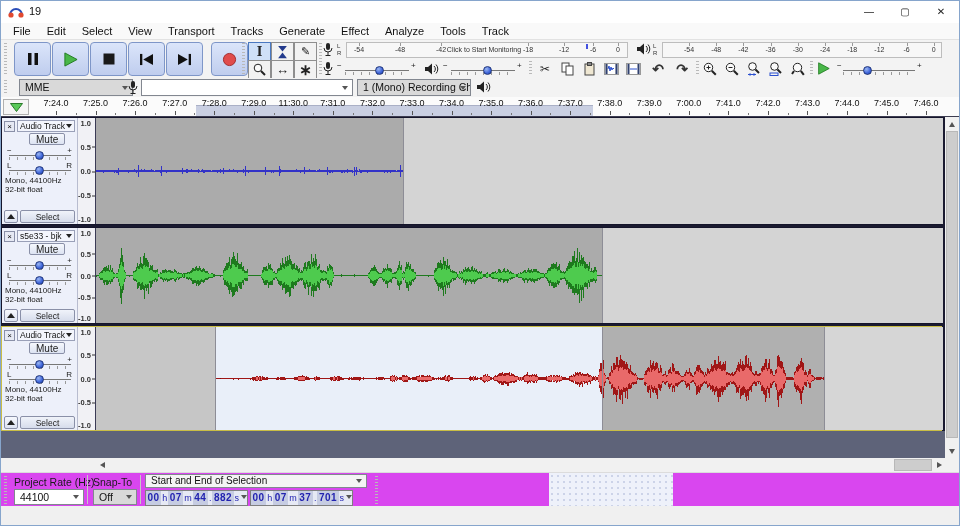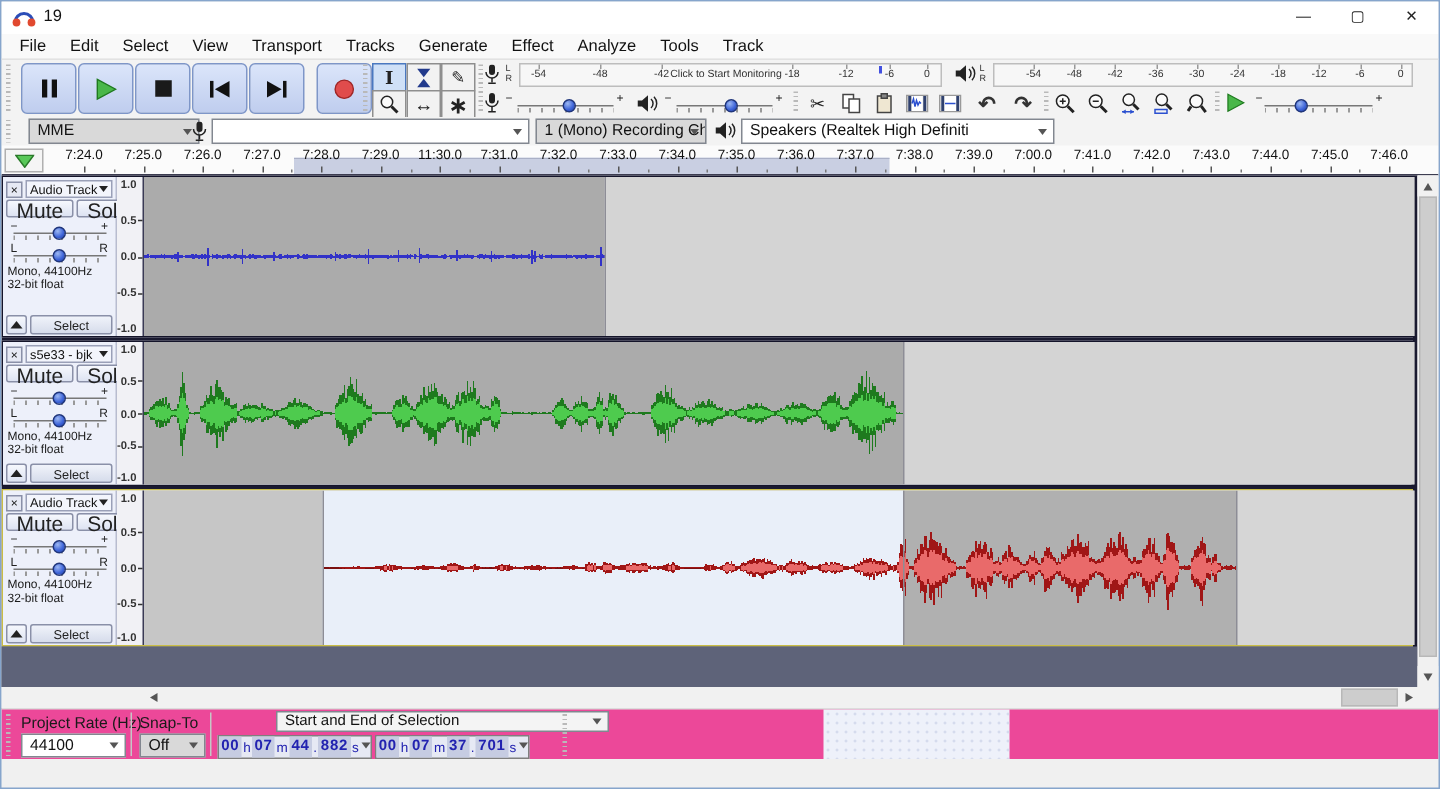--- a/index.html
+++ b/index.html
@@ -55,21 +55,21 @@
   .track-row{position:absolute;left:0;width:941px;border:1px solid #14142a;box-sizing:border-box;background:#edf0fa;}
   .track-row.focused{border-color:#c9bd45;}
   .tpanel{position:absolute;left:0;top:0;bottom:0;width:76px;background:#edf0fa;border-right:1px solid #b8bccf;
           box-sizing:border-box;display:flex;flex-direction:column;padding:2px 2px 1px 2px;gap:1px;}
   .trow{display:flex;gap:2px;align-items:center;}
   .tclose{width:11px;height:11px;border:1px solid #8a90a8;background:#e6e9f4;font-size:8px;line-height:9px;text-align:center;box-sizing:border-box;}
   .tname{flex:1;height:12px;border:1px solid #9aa0b8;background:#f3f5fc;font-size:8.5px;line-height:10px;
          display:flex;align-items:center;justify-content:space-between;padding:0 2px;box-sizing:border-box;overflow:hidden;white-space:nowrap;}
   .tname .dd-tri{position:static;margin:0 0 0 1px;border-top-color:#222;}
   .tbtn{flex:1;height:12px;border:1px solid #8a90a8;border-radius:2px;background:linear-gradient(#f6f8fd,#dde3f2);
-        font-size:14px;line-height:10px;text-align:center;color:#222;box-sizing:border-box;}
+        font-size:10px;line-height:10px;text-align:center;color:#222;box-sizing:border-box;margin-left:25px;}
   .tslider{position:relative;height:14px;}
   .tinfo{flex:1;font-size:8px;line-height:9px;color:#1a1a1a;padding-left:1px;overflow:hidden;}
   .tcollapse{width:14px;height:13px;border:1px solid #8a90a8;border-radius:2px;background:linear-gradient(#f6f8fd,#dde3f2);
              display:flex;align-items:center;justify-content:center;box-sizing:border-box;}
   .up-tri{width:0;height:0;border-left:4px solid transparent;border-right:4px solid transparent;border-bottom:5px solid #222;}
   .tselect{flex:1;height:13px;border:1px solid #8a90a8;border-radius:2px;background:linear-gradient(#f0f3fa,#d6dcEB);
            font-size:8.5px;line-height:11px;text-align:center;color:#222;box-sizing:border-box;}
   .vruler{position:absolute;left:76px;top:0;bottom:0;width:18px;background:#f1f1f5;border-right:1px solid #3a3a55;box-sizing:border-box;}
   .vruler span{position:absolute;right:4px;font-size:7.5px;font-weight:bold;color:#333;transform:translateY(-50%);}
   .vruler span:nth-child(1){top:5%;}
@@ -89,21 +89,21 @@
   #hsb{left:0;top:457px;width:960px;height:14px;background:#f1f1f1;}
   .sb-btn{position:absolute;display:flex;align-items:center;justify-content:center;background:#f1f1f1;}
   .sb-thumb{position:absolute;background:#cdcdcd;border:1px solid #b8b8b8;box-sizing:border-box;}
   .tri{width:0;height:0;}
   .tri.up{border-left:3.5px solid transparent;border-right:3.5px solid transparent;border-bottom:5px solid #555;}
   .tri.down{border-left:3.5px solid transparent;border-right:3.5px solid transparent;border-top:5px solid #555;}
   .tri.left{border-top:3.5px solid transparent;border-bottom:3.5px solid transparent;border-right:5px solid #555;}
   .tri.right{border-top:3.5px solid transparent;border-bottom:3.5px solid transparent;border-left:5px solid #555;}
   #below-tracks{left:0;top:430px;width:944px;height:27px;background:#5e6379;}
   
-  #selbar{left:0;top:471px;width:100%;height:34px;background:#ec4899;border-top:1px solid #dcdcdc;box-sizing:border-box;}
+  #selbar{left:0;top:471px;width:100%;height:34px;background:#d946ef;border-top:1px solid #dcdcdc;box-sizing:border-box;}
   .sb-label{position:absolute;font-size:10.5px;color:#1a1a1a;white-space:nowrap;}
   .vline{position:absolute;width:1px;background:#c6c6c6;}
   .timefield{position:absolute;height:16px;border:1px solid #7f7f7f;background:#e6e9f4;display:inline-flex;align-items:stretch;box-sizing:border-box;}
   .timefield .tf-d{background:#c6cce2;color:#2222b0;font-weight:bold;font-size:10px;padding:0 1.5px;line-height:14px;letter-spacing:0.5px;}
   .timefield .tf-u{color:#2222b0;font-size:9px;padding:0 1px;line-height:14px;}
   .timefield .tf-dd{width:7px;display:flex;align-items:center;justify-content:center;}
   #selbar-dots{position:absolute;left:548px;top:0;width:124px;height:33px;background:#eef1fa;
                background-image:radial-gradient(#ccd3e8 0.8px,transparent 0.8px);background-size:6px 6px;}
   
   #statusbar{left:0;top:505px;width:100%;height:20px;background:#f0f0f0;border-top:1px solid #d8d8d8;box-sizing:border-box;}
@@ -388,22 +388,20 @@
         <line x1="2.5" y1="12.5" x2="7.5" y2="12.5" stroke="#222"></line>
       </svg>
     <div class="combo" style="left:140px;top:1px;width:212px;">
       <span class="dd-tri"></span></div>
     <div class="combo gray" style="left:356px;top:1px;width:114px;">
       <span>1 (Mono) Recording Chann</span><span class="dd-tri"></span></div>
     <svg class="abs" style="left:476px;top:3px;" width="14" height="12" viewBox="0 0 14 12">
       <polygon points="0,4 3,4 7,0.5 7,11.5 3,8 0,8" fill="#222"></polygon>
         <path d="M9 3 a4 4 0 0 1 0 6 M11 1.5 a6.5 6.5 0 0 1 0 9" fill="none" stroke="#222"></path>
       </svg>
-    <div class="combo" style="left:493px;top:1px;width:209px;">
-      <span>Speakers (Realtek High Definiti</span><span class="dd-tri"></span></div>
   </div>
 
   <div class="abs" id="ruler">
     <div id="pin-btn">
       <svg width="13" height="9" viewBox="0 0 13 9">
           <polygon points="0.5,0.5 12.5,0.5 6.5,8.5" fill="#58c858" stroke="#2a7a2a"></polygon>
         </svg>
     </div>
     <div id="ruler-band" style="left: 195px; width: 397px;"></div>
     <div id="ruler-labels" style="position:absolute;left:0;top:0;width:100%;height:100%;">
@@ -680,21 +678,21 @@
   <div class="abs" id="selbar">
     <div class="grip" style="left:3px;top:3px;height:28px;"></div>
     <span class="sb-label" style="left:13px;top:3px;">Project Rate (Hz)</span>
     <div class="combo" style="left:13px;top:16px;width:70px;height:16px;">
       <span>44100</span><span class="dd-tri"></span></div>
     <div class="vline" style="left:86px;top:2px;height:29px;"></div>
     <span class="sb-label" style="left:92px;top:3px;">Snap-To</span>
     <div class="combo gray" style="left:92px;top:16px;width:44px;height:16px;">
       <span>Off</span><span class="dd-tri"></span></div>
     <div class="vline" style="left:139px;top:2px;height:29px;"></div>
-    <div class="combo" style="left:144px;top:1px;width:222px;height:14px;background:#f4f4f4;font-size:10px;line-height:12px;margin-left:39px;">
+    <div class="combo" style="left:144px;top:1px;width:222px;height:14px;background:#f4f4f4;font-size:10px;line-height:12px;">
       <span>Start and End of Selection</span><span class="dd-tri"></span></div>
     <div class="timefield" id="sel-start" style="left:144px;top:17px;">
         <span class="tf-d">00</span>
         <span class="tf-u">h</span>
         <span class="tf-d">07</span>
         <span class="tf-u">m</span>
         <span class="tf-d">44</span>
         <span class="tf-u">.</span>
         <span class="tf-d">882</span>
         <span class="tf-u">s</span>

